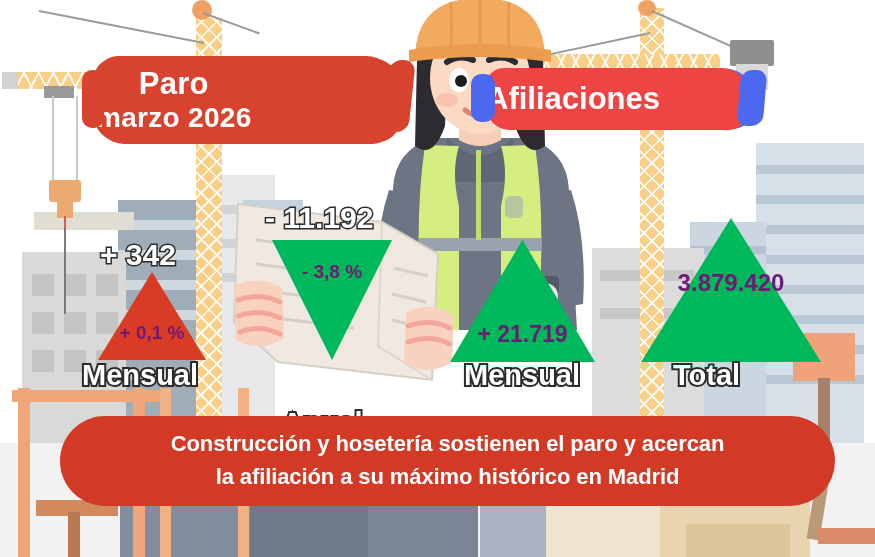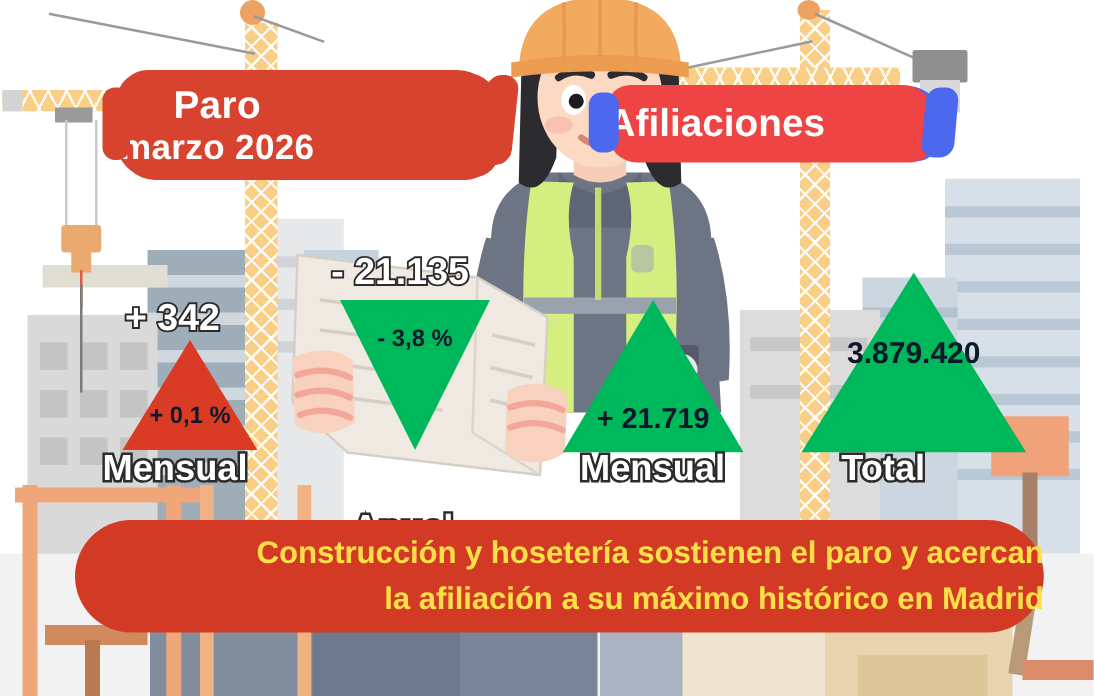--- a/index.html
+++ b/index.html
@@ -93,21 +93,21 @@
 
   .tri-up, .tri-down {
     position:absolute;
     display:flex; justify-content:center;
   }
   .tri-up { align-items:flex-end; }
   .tri-down { align-items:flex-start; }
 
   .tri-pct {
     position:relative;
-    color:#0f172a; font-weight:bold;
+    color:#701a75; font-weight:bold;
     white-space:nowrap;
     z-index:3;
   }
 
   .big-num {
     position:absolute;
     color:#fff; font-weight:bold;
     white-space:nowrap;
     -webkit-text-stroke:3px #2b2b2b;
     paint-order:stroke fill;
@@ -123,23 +123,23 @@
     z-index:6;
   }
 
   
   #headline {
     position:absolute;
     left:60px; top:416px; width:775px; height:90px;
     background:#d33a26;
     border-radius:46px;
     display:flex; flex-direction:column;
-    align-items:flex-end; justify-content:center;
-    color:#fde047;
-    font-weight:bold; font-size:25px;
+    align-items:center; justify-content:center;
+    color:#ffffff;
+    font-weight:bold; font-size:22px;
     line-height:1.48;
     text-align:center;
     letter-spacing:-.1px;
     z-index:8;
   }
 </style>
 </head>
 <body>
 
 <div id="stage">
@@ -366,21 +366,21 @@
     <div class="tri-up" style="left:98px; top:272px; width:108px; height:88px;">
       <svg viewBox="0 0 108 88" width="108" height="88" xmlns="http://www.w3.org/2000/svg" style="position:absolute;left:0;top:0;">
         <polygon points="54,0 108,88 0,88" fill="#d93b25"></polygon>
       </svg>
       <div class="tri-pct" style="font-size:19px; margin-bottom:16px;">+ 0,1 %</div>
     </div>
     <div class="metric-label" style="left:82px; top:359px;">Mensual</div>
   </div>
 
   <div class="metric">
-    <div class="big-num" style="left:265px; top:201px; font-size:30px;">- 21.135</div>
+    <div class="big-num" style="left:265px; top:201px; font-size:30px;">- 11.192</div>
     <div class="tri-down" style="left:272px; top:240px; width:120px; height:120px;">
       <svg viewBox="0 0 120 120" width="120" height="120" xmlns="http://www.w3.org/2000/svg" style="position:absolute;left:0;top:0;">
         <polygon points="0,0 120,0 60,120" fill="#00b85c"></polygon>
       </svg>
       <div class="tri-pct" style="font-size:19px; margin-top:21px;">- 3,8 %</div>
     </div>
     <div class="metric-label" style="left:282px; top:359px;margin-top:48px;">Anual</div>
   </div>
 
   <div class="metric">

